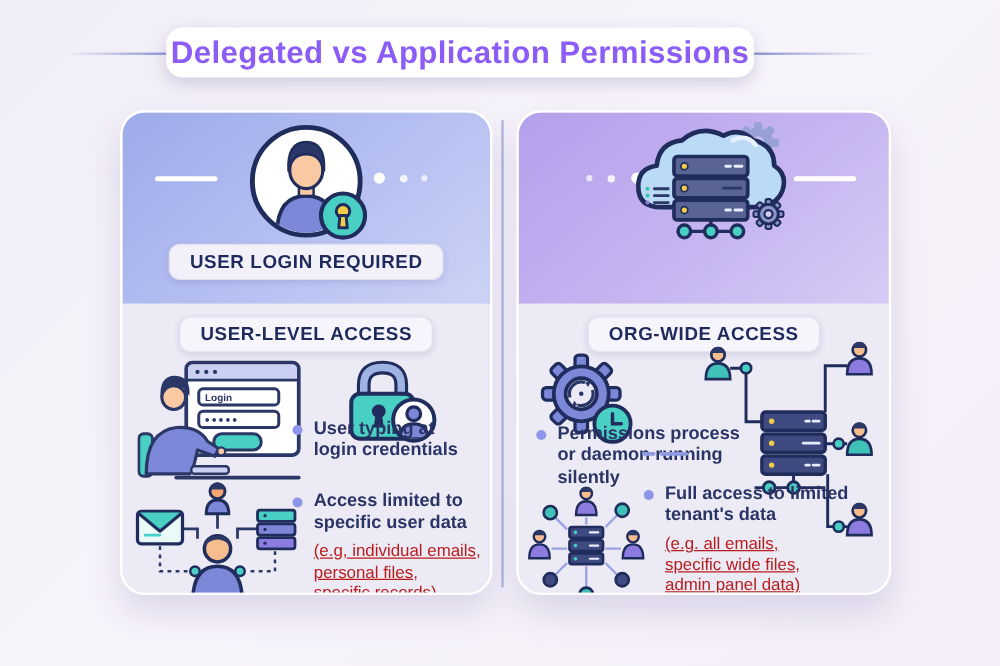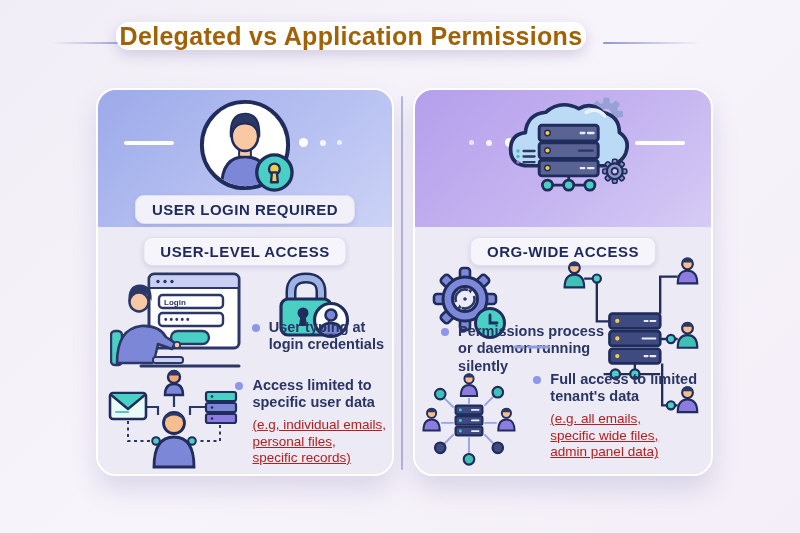--- a/index.html
+++ b/index.html
@@ -6,48 +6,48 @@
   .stage{
     position:relative;width:800px;height:533px;overflow:hidden;
     background:linear-gradient(135deg,#f1edf6 0%,#f8f4fb 48%,#f3eef7 100%);
     font-family:"Liberation Sans",sans-serif;color:#2b3565;
   }
   
   .title-line{position:absolute;height:2px;top:42px;border-radius:2px;}
   .title-line.left{left:52px;width:81px;background:linear-gradient(90deg,rgba(141,151,208,0),#8d97d0);}
   .title-line.right{left:603px;width:97px;background:linear-gradient(90deg,#8d97d0,rgba(141,151,208,0));}
   .title-pill{
-    position:absolute;left:116px;top:22px;width:470px;height:28px;
+    position:absolute;left:133px;top:22px;width:470px;height:40px;
     background:#ffffff;border-radius:13px;box-shadow:0 5px 14px rgba(118,108,170,.28);
     display:flex;align-items:center;justify-content:center;
-    font-size:25px;font-weight:700;color:#a16207;letter-spacing:.3px;
+    font-size:25px;font-weight:700;color:#8b5cf6;letter-spacing:.3px;
   }
   
   .vdivider{position:absolute;left:401px;top:96px;width:2px;height:374px;background:#7d89cf;opacity:.55;border-radius:2px;}
   .card{position:absolute;top:88px;width:294px;height:384px;border-radius:20px;border:2.5px solid #ffffff;
         box-shadow:0 14px 26px rgba(112,102,168,.20);overflow:hidden;background:#eceaf5;}
   .left-card{left:96px;}
   .right-card{left:413px;width:296px;}
-  .card-header{position:relative;height:137px;}
+  .card-header{position:relative;height:153px;}
   .left-header{background:linear-gradient(140deg,#9daaea 0%,#b6c0f1 55%,#ccd3f6 100%);}
   .right-header{background:linear-gradient(140deg,#b49fec 0%,#c5b4f0 55%,#d6cbf5 100%);}
   .card-body{position:relative;height:247px;background:#eceaf5;padding-left:32px;}
   .hdash{position:absolute;height:3.5px;width:50px;background:#ffffff;border-radius:3px;top:51px;}
   .hdot{position:absolute;background:#ffffff;border-radius:50%;}
   .hicon{position:absolute;}
   .hpill,.spill{
     position:absolute;left:50%;transform:translateX(-50%);
     background:#f2f1fa;border:1.5px solid #e2e0f0;border-radius:9px;
     box-shadow:0 2px 5px rgba(90,85,150,.18);
     padding:5px 16px;font-size:15px;font-weight:700;color:#1f2a5c;letter-spacing:.5px;white-space:nowrap;
   }
   .hpill{top:105px;}
   .spill{top:10px;background:#f6f5fc;}
   .illus{position:absolute;}
-  .bullet{position:absolute;display:flex;gap:9px;justify-content:flex-end;}
+  .bullet{position:absolute;display:flex;gap:9px;}
   .bdot{width:8px;height:8px;border-radius:50%;background:#8e96e8;flex-shrink:0;margin-top:5px;}
   .btext{font-weight:700;font-size:14.5px;color:#2b3565;line-height:1.2;}
   .bnote{font-weight:400;font-size:13.5px;color:#b91c1c;line-height:1.24;margin-top:5px;text-decoration:underline;}
   .prelines{white-space:pre-line;}
   svg{display:block;}
   svg text{font-family:"Liberation Sans",sans-serif;}
 </style>
 </head>
 <body>
 

